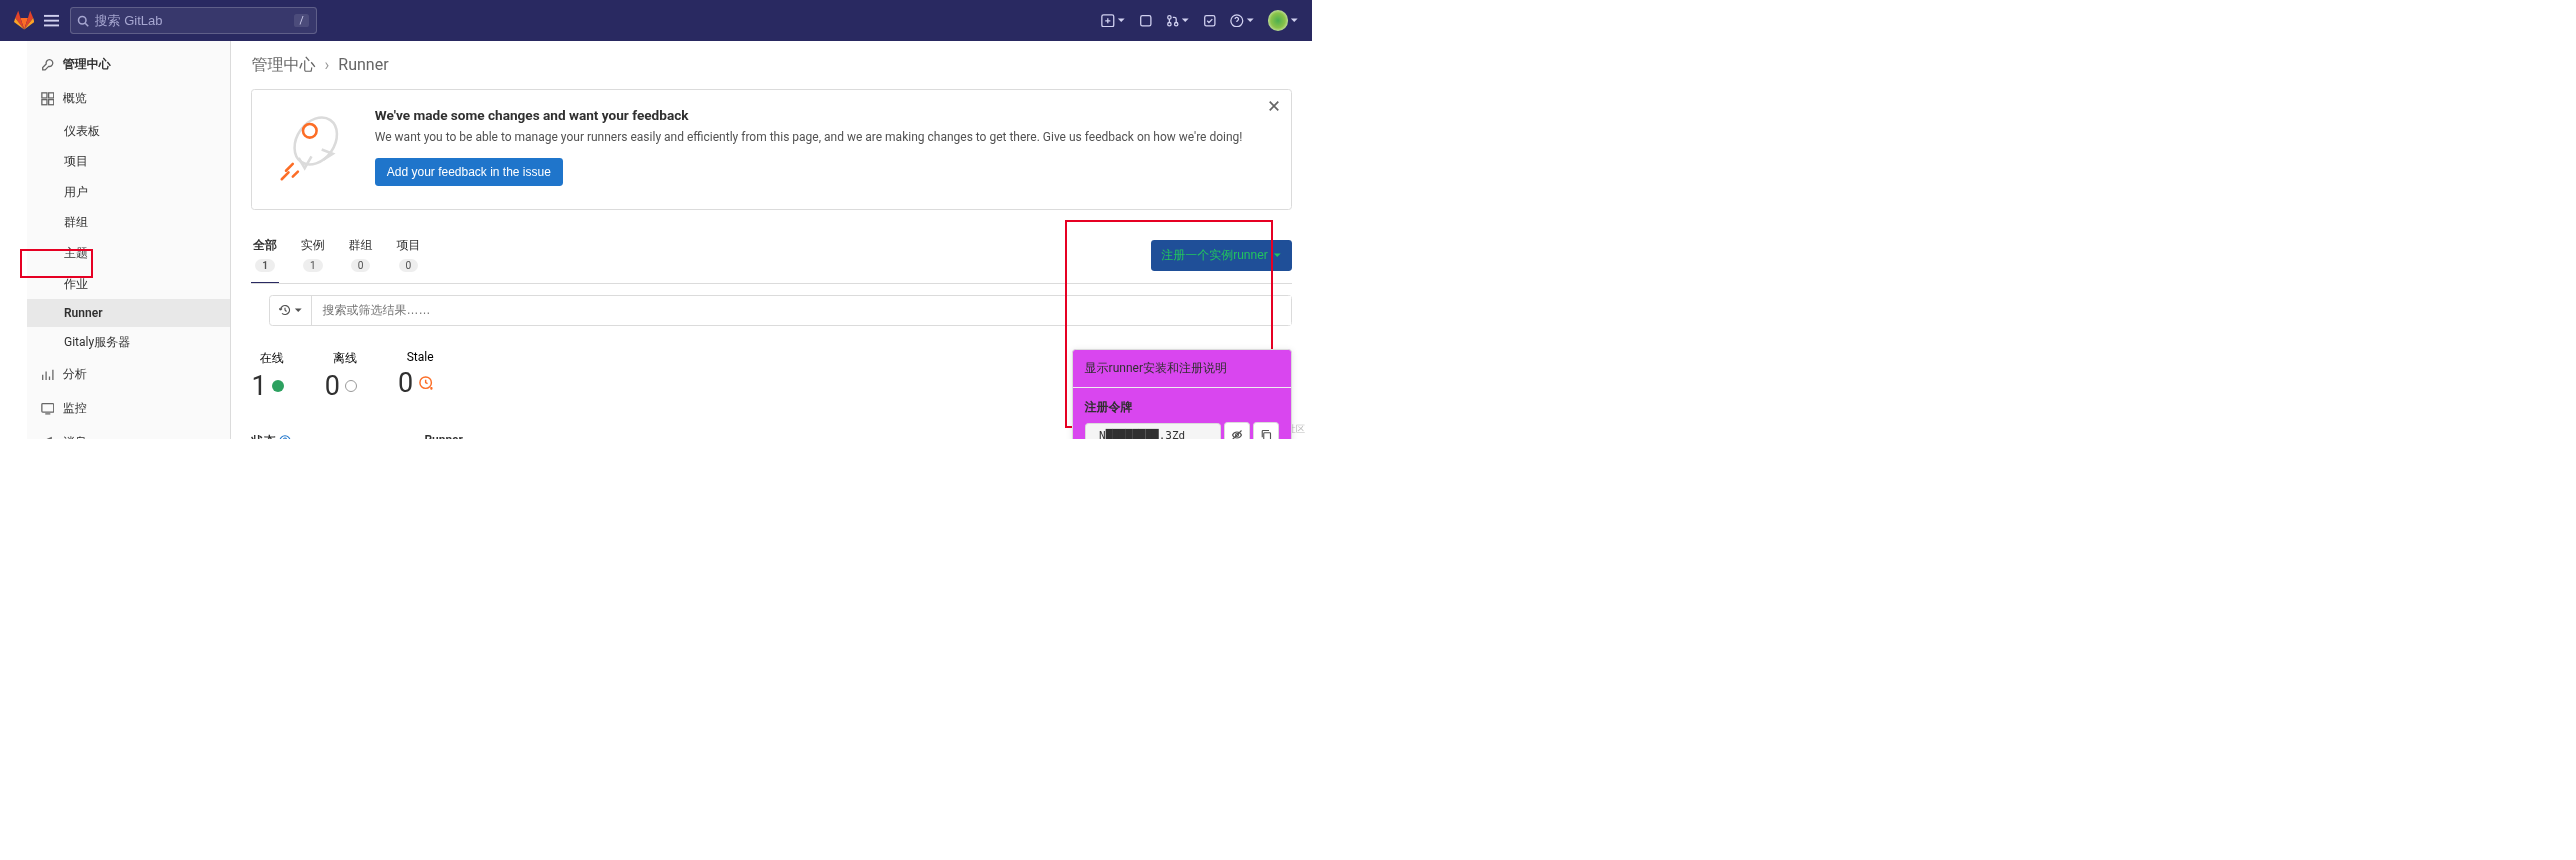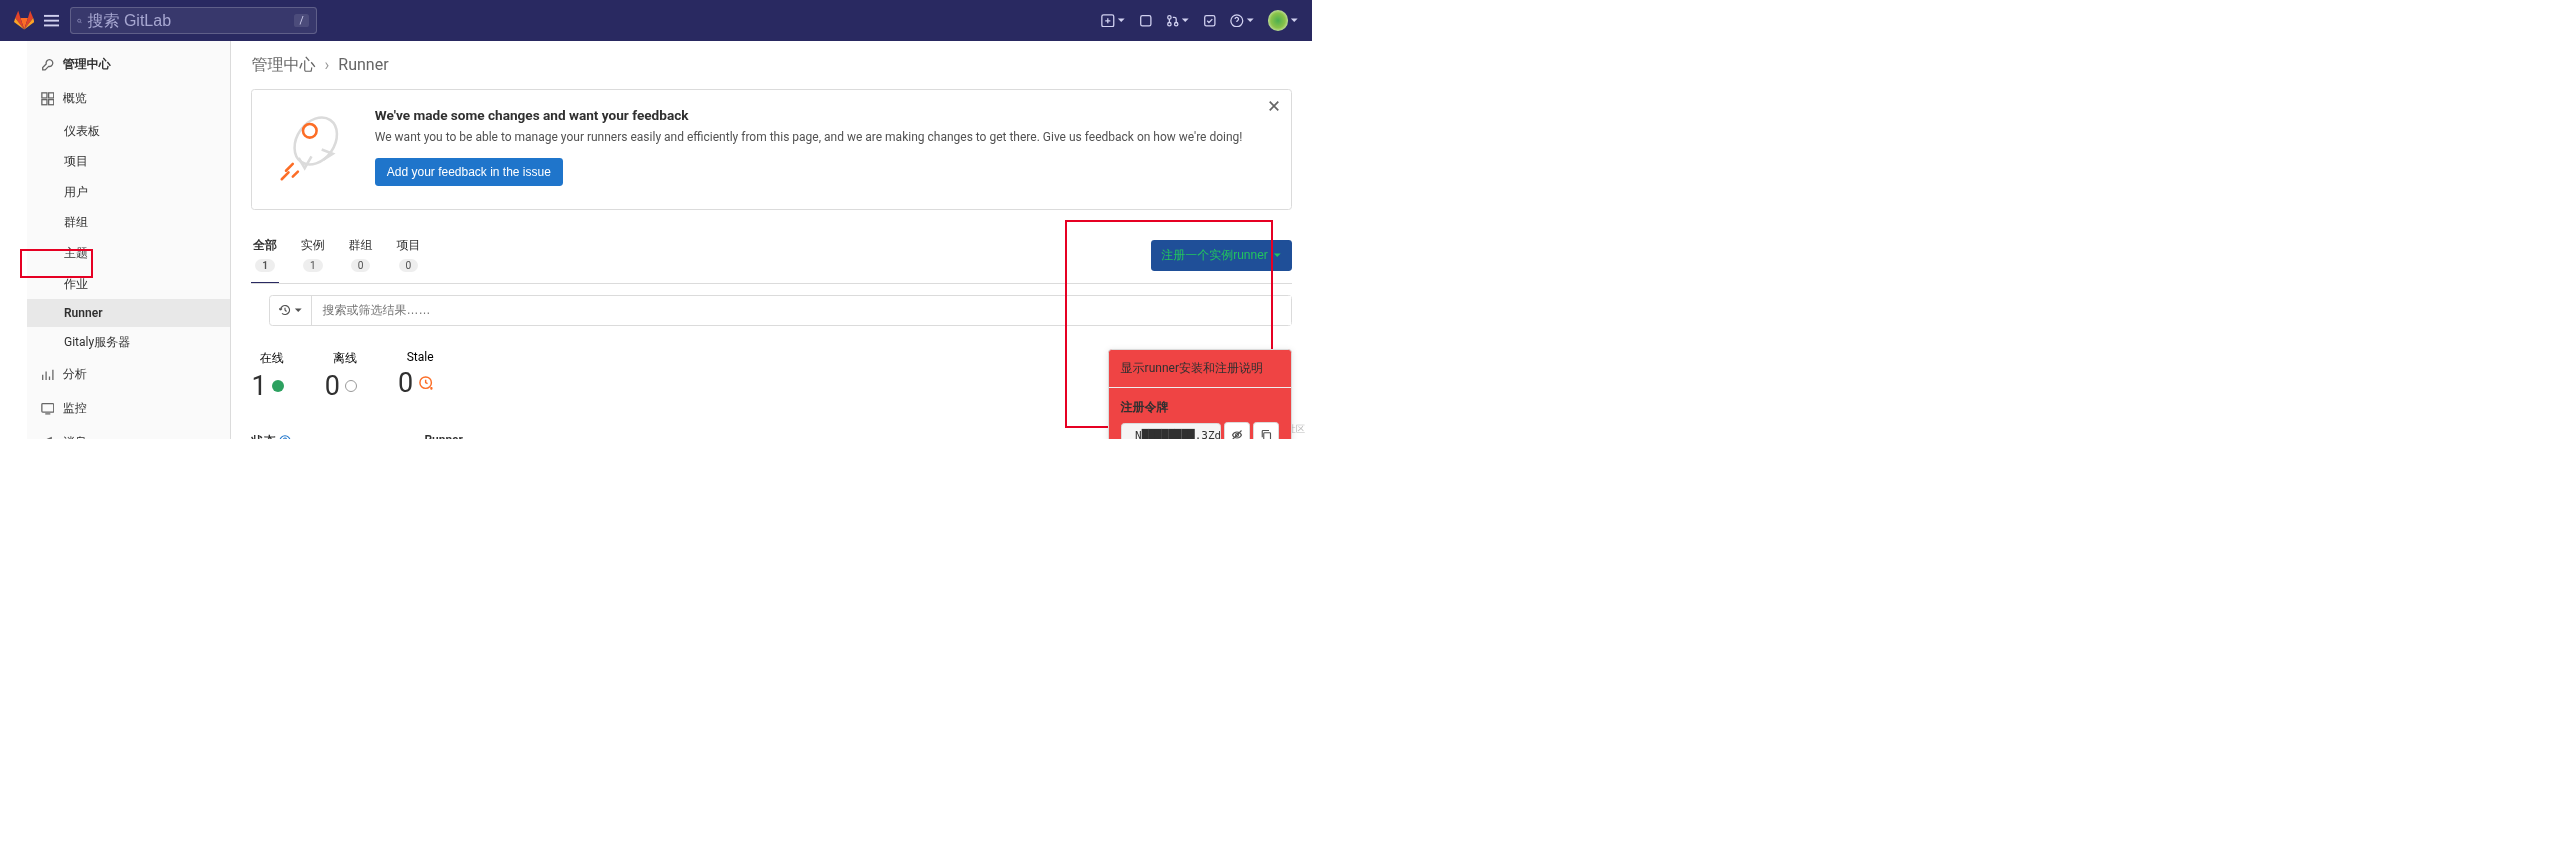--- a/index.html
+++ b/index.html
@@ -28,21 +28,21 @@
       display: flex; align-items: center;
       background: rgba(255,255,255,0.07);
       border: 0.9px solid rgba(255,255,255,0.2);
       border-radius: 3.4px;
       height: 27px; width: 247px;
       padding: 0 6.8px;
       color: #a7a7d1;
     }
     .search-box input {
       background: transparent; border: none; outline: none;
-      color: #d1d1f0; flex: 1; margin-left: 5.1px; font-size: 16px;
+      color: #d1d1f0; flex: 1; margin-left: 5.1px; font-size: 13px;
     }
     .search-box input::placeholder { color: #a7a7d1; }
     .kbd {
       background: rgba(255,255,255,0.1);
       border-radius: 2.6px; padding: 0.9px 5.1px; font-size: 10.2px;
       color: #d1d1f0;
     }
     .topbar-right { display: flex; align-items: center; gap: 13.6px; color: #d1d1f0; }
     .topbar-icon { cursor: pointer; display: flex; align-items: center; gap: 1.7px; }
     .avatar { width: 20.4px; height: 20.4px; border-radius: 50%; background: radial-gradient(#4caf50, #8bc34a, #fff); }
@@ -145,22 +145,22 @@
 
     .table-head {
       display: flex; margin-top: 24px; padding: 6.8px 0;
       font-weight: 600; color: #303030; gap: 28px;
     }
     .th-status { width: 145px; display: flex; align-items: center; gap: 3.4px; }
 
     .dropdown-panel {
       position: absolute;
       right: 20.4px; top: 308px;
-      width: 184px;
-      background: #ef4444;
+      width: 220px;
+      background: #d946ef;
       border: 0.9px solid #dbdbdb;
       border-radius: 3.4px;
       box-shadow: 0 1.7px 6.8px rgba(0,0,0,0.1);
       z-index: 10;
     }
     .dropdown-item {
       padding: 10.2px 12px; cursor: pointer;
       border-bottom: 0.9px solid #eee;
     }
     .dropdown-item:last-child { border-bottom: none; }

